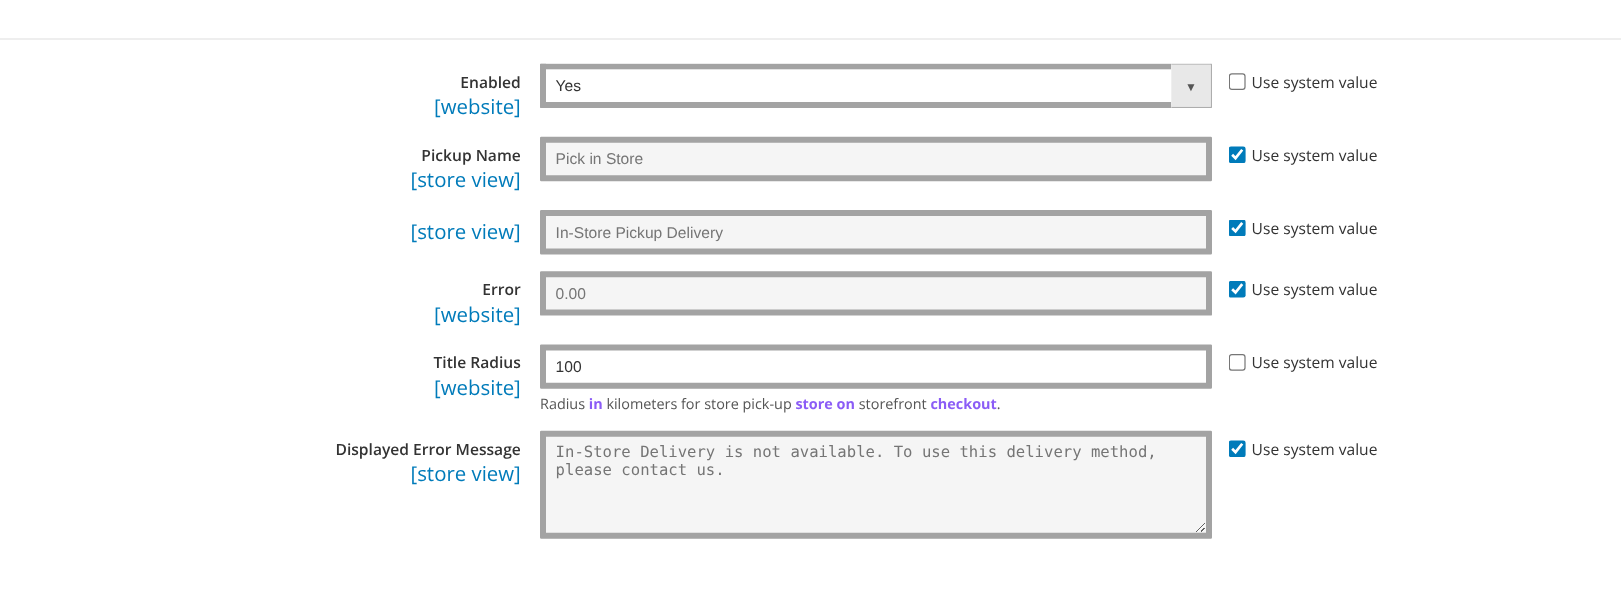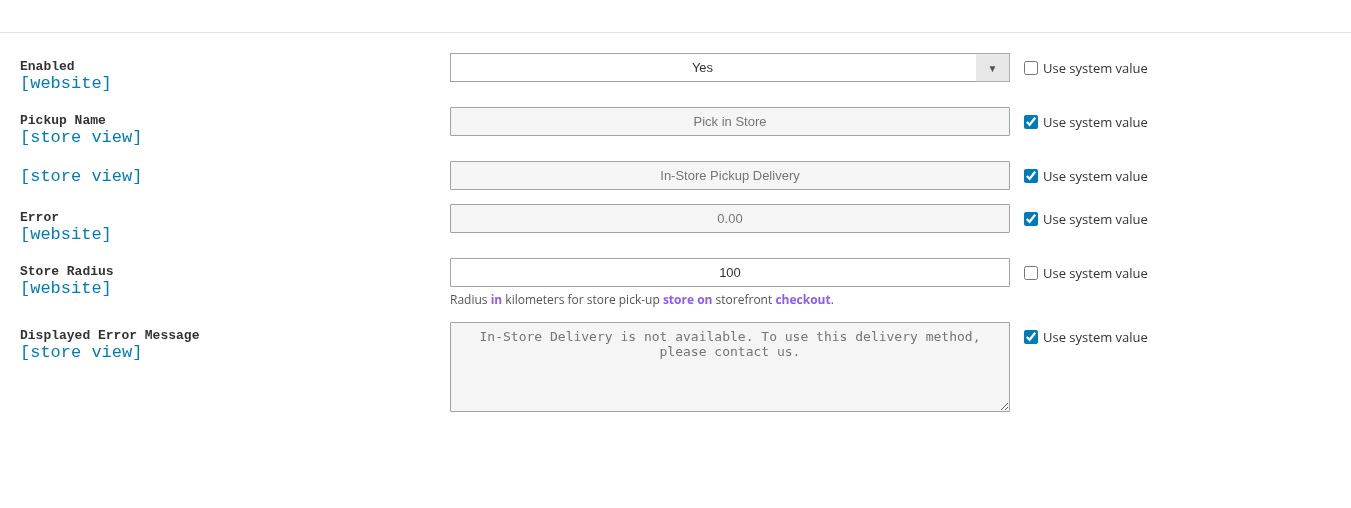--- a/index.html
+++ b/index.html
@@ -20,24 +20,23 @@
       padding: 20px 20px 30px 20px;
     }
     .form-row {
       display: flex;
       align-items: flex-start;
       margin-bottom: 14px;
     }
     .field-label-col {
       width: 430px;
       min-width: 430px;
-      text-align: left;
+      text-align: right;
       padding-right: 16px;
       padding-top: 6px;
-      font-family: Liberation Mono, monospace;
     }
     .field-label {
       font-weight: 600;
       font-size: 13px;
       color: #333;
       display: block;
     }
     .field-scope {
       font-size: 17px;
       color: #007bba;
@@ -62,28 +61,27 @@
       cursor: pointer;
       display: flex;
       align-items: center;
       gap: 5px;
     }
     input[type="text"],
     input[type="number"],
     select,
     textarea {
       width: 100%;
-      border: 1px solid #a3a3a3;
+      border: 5px solid #a3a3a3;
       border-radius: 1px;
       padding: 6px 8px;
       font-size: 13px;
       color: #333;
       background: #fff;
       outline: none;
-      text-align: center;
     }
     input[type="text"]:disabled,
     input[type="number"]:disabled,
     textarea:disabled {
       background: #f5f5f5;
       color: #aaa;
     }
     select {
       appearance: none;
       -webkit-appearance: none;
@@ -182,21 +180,21 @@
         <div class="field-label-col"><span class="field-label">Error</span><span class="field-scope">[website]</span></div>
         <div class="field-control-col"><input type="text" placeholder="0.00" disabled="" style=""></div>
         <div class="field-use-col">
           <label>
             <input type="checkbox" checked="" style="">
             <span>Use system value</span>
           </label>
         </div>
       </div>
       <div class="form-row">
-        <div class="field-label-col"><span class="field-label">Store Radius</span><span class="field-scope">[website]</span></div>
+        <div class="field-label-col"><span class="field-label">Title Radius</span><span class="field-scope">[website]</span></div>
         <div class="field-control-col"><input type="text" value="100" style=""><div class="field-hint">Radius <span class="blue">in</span> kilometers for store pick-up <span class="blue">store</span> <span class="blue">on</span> storefront <span class="blue">checkout</span>.</div></div>
         <div class="field-use-col">
           <label>
             <input type="checkbox" style="">
             <span>Use system value</span>
           </label>
         </div>
       </div>
       <div class="form-row">
         <div class="field-label-col"><span class="field-label">Displayed Error Message</span><span class="field-scope">[store view]</span></div>

